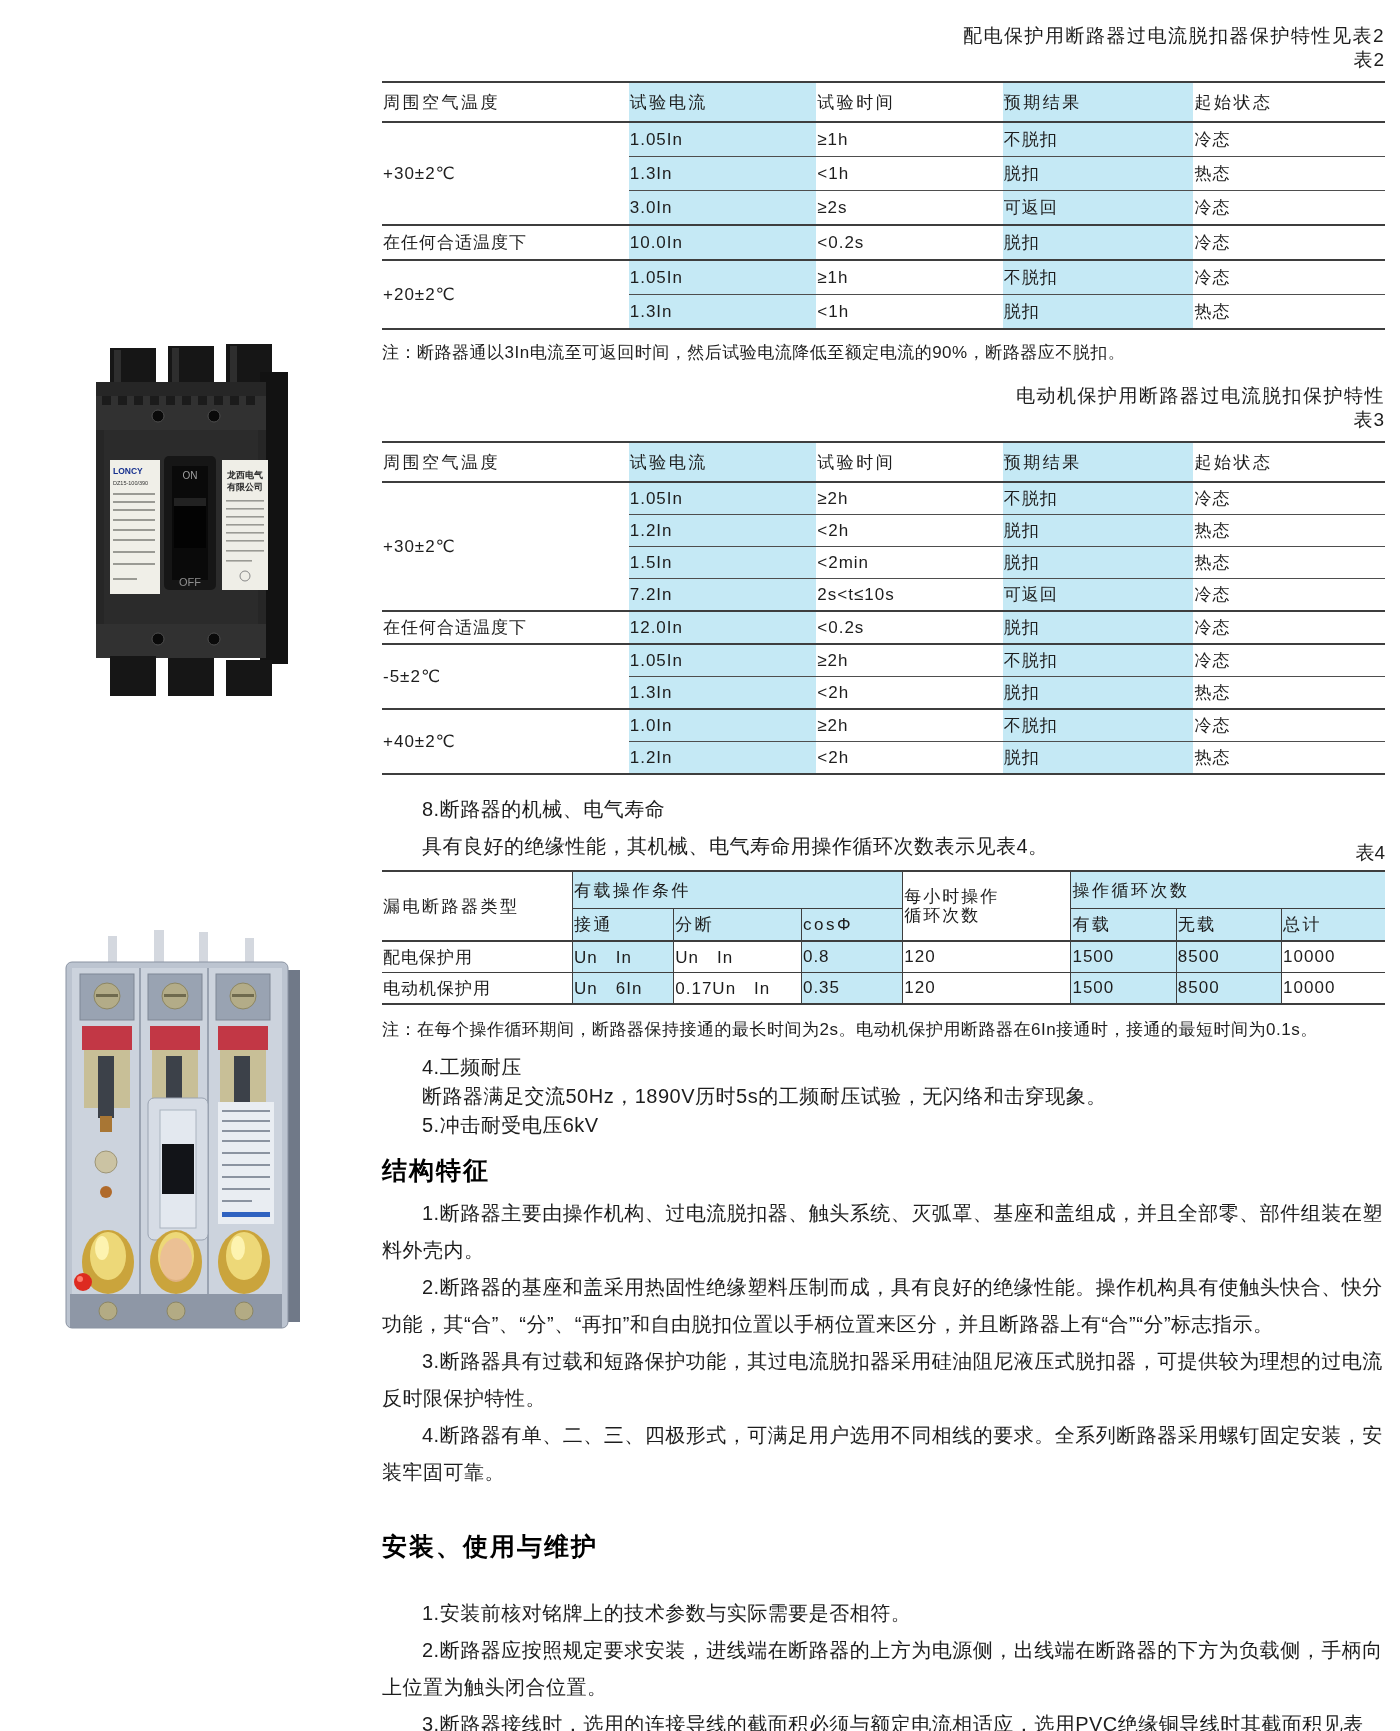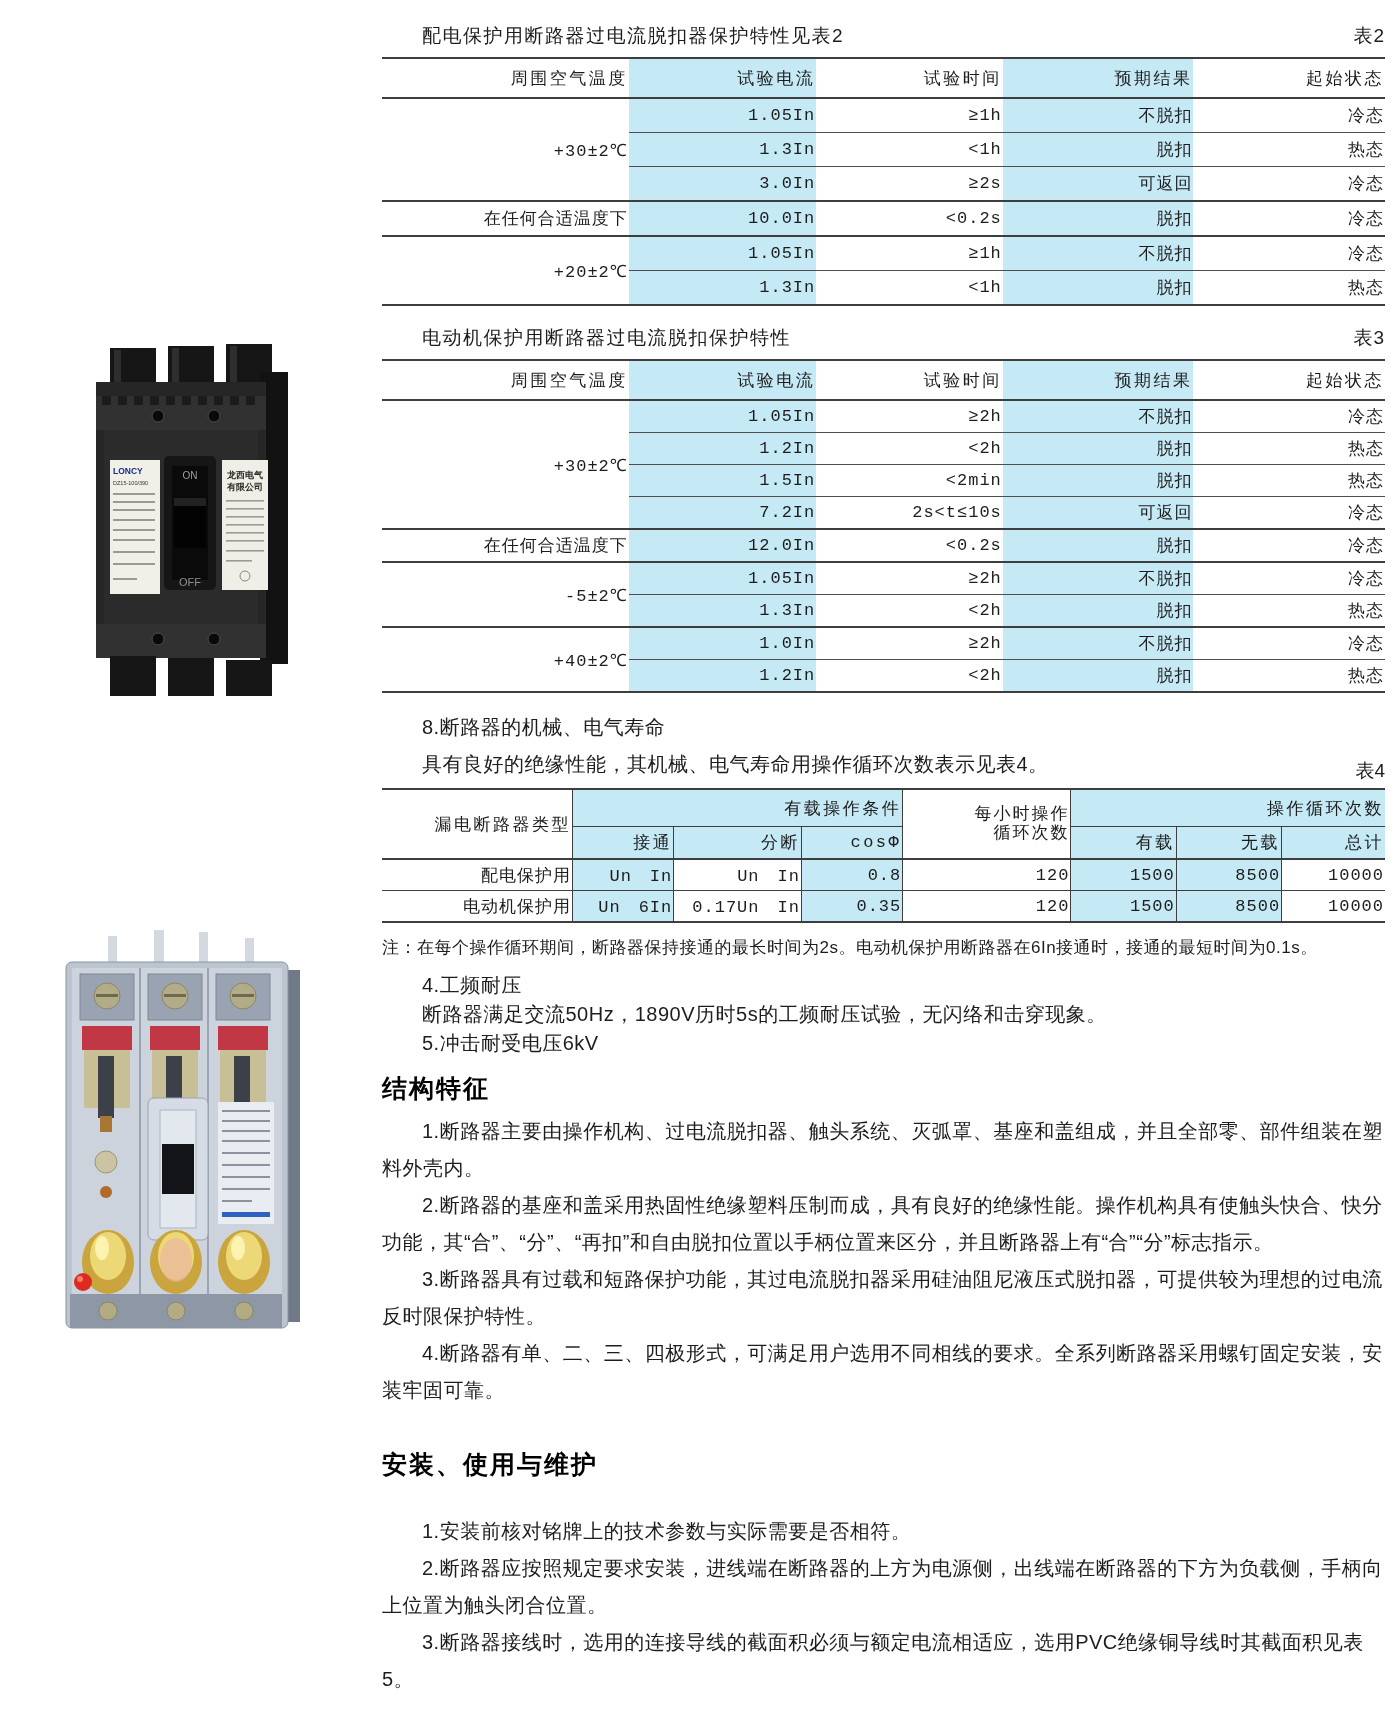--- a/index.html
+++ b/index.html
@@ -1,22 +1,22 @@
 <!DOCTYPE html>
 <html><head>
 <meta charset="utf-8">
 <style>
   html,body{margin:0;padding:0;}
   body{width:1400px;height:1731px;background:#ffffff;position:relative;overflow:hidden;
        font-family:"Liberation Sans","DejaVu Sans",sans-serif;color:#1d1d1d;}
   .main{position:absolute;left:382px;top:0;width:1003px;}
-  .trow{display:flex;justify-content:space-between;align-items:flex-end;font-size:19px;line-height:24px;}
+  .trow{display:flex;justify-content:space-between;align-items:flex-end;font-size:19px;line-height:24px;flex-direction:column;}
   .trow .ttl{padding-left:40px;letter-spacing:1.5px;}
   .trow .tag{letter-spacing:1px;}
-  table.spec{width:100%;border-collapse:collapse;table-layout:fixed;text-align:right;font-size:17px;font-family:Liberation Mono, monospace;}
+  table.spec{width:100%;border-collapse:collapse;table-layout:fixed;text-align:left;font-size:17px;}
   table.spec th{font-weight:normal;letter-spacing:2.5px;}
   table.spec td{letter-spacing:1px;}
   .blue{background:#c5e9f5;}
   .plain{border-top:2.5px solid #3e3e3e;border-bottom:2.5px solid #3e3e3e;margin-top:9px;}
   .plain thead th{height:36px;border-bottom:2px solid #3e3e3e;}
   .plain td{height:31px;}
   .t3 td{height:29px;}
   .plain tr.grp td{border-top:2px solid #3e3e3e;}
   .plain tr.sub td{border-top:1px solid #4e4e4e;}
   .note{font-size:17px;margin:11px 0 0 0;letter-spacing:0.5px;}
@@ -271,20 +271,21 @@
       </tr>
       <tr class="sub">
         <td class="blue">1.3In</td>
         <td>&lt;1h</td>
         <td class="blue">脱扣</td>
         <td>热态</td>
       </tr>
     </tbody>
   </table>
 
+  <p class="note">注：断路器通以3In电流至可返回时间，然后试验电流降低至额定电流的90%，断路器应不脱扣。</p>
 
   <div class="trow" style="margin-top:20px;">
     <span class="ttl">电动机保护用断路器过电流脱扣保护特性</span>
     <span class="tag">表3</span>
   </div>
 
   <table class="spec plain t3">
     <colgroup>
         <col style="width:24.6%">
         <col style="width:18.7%">

